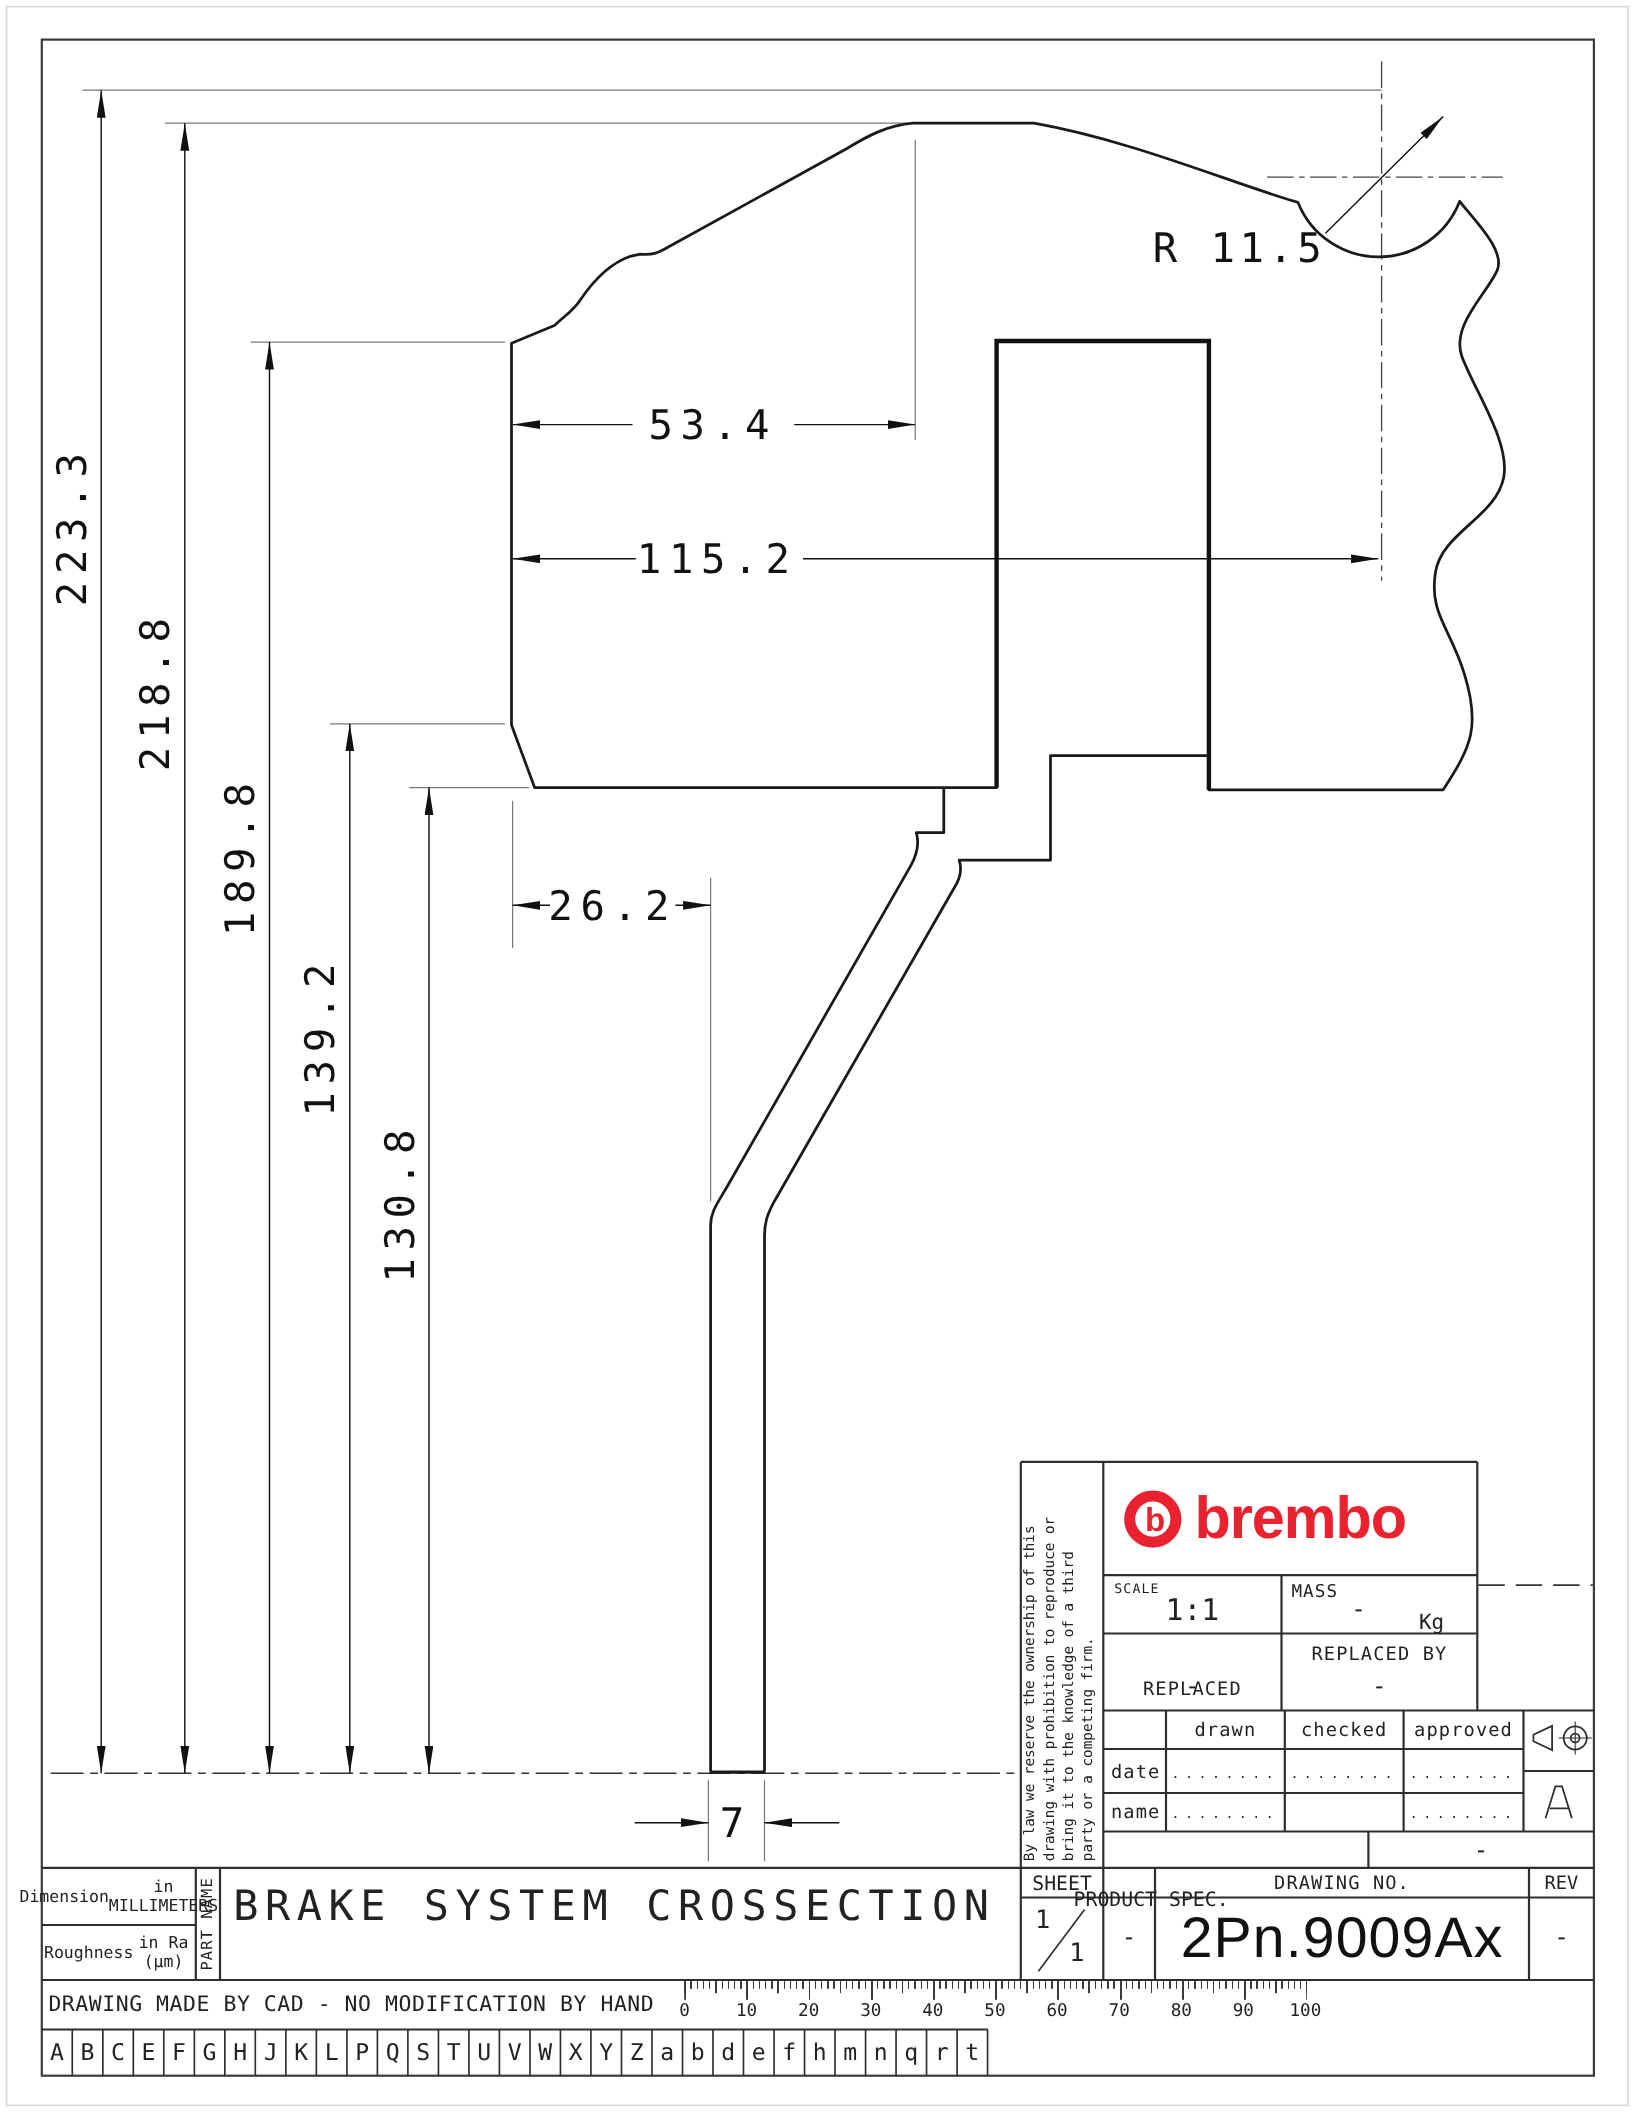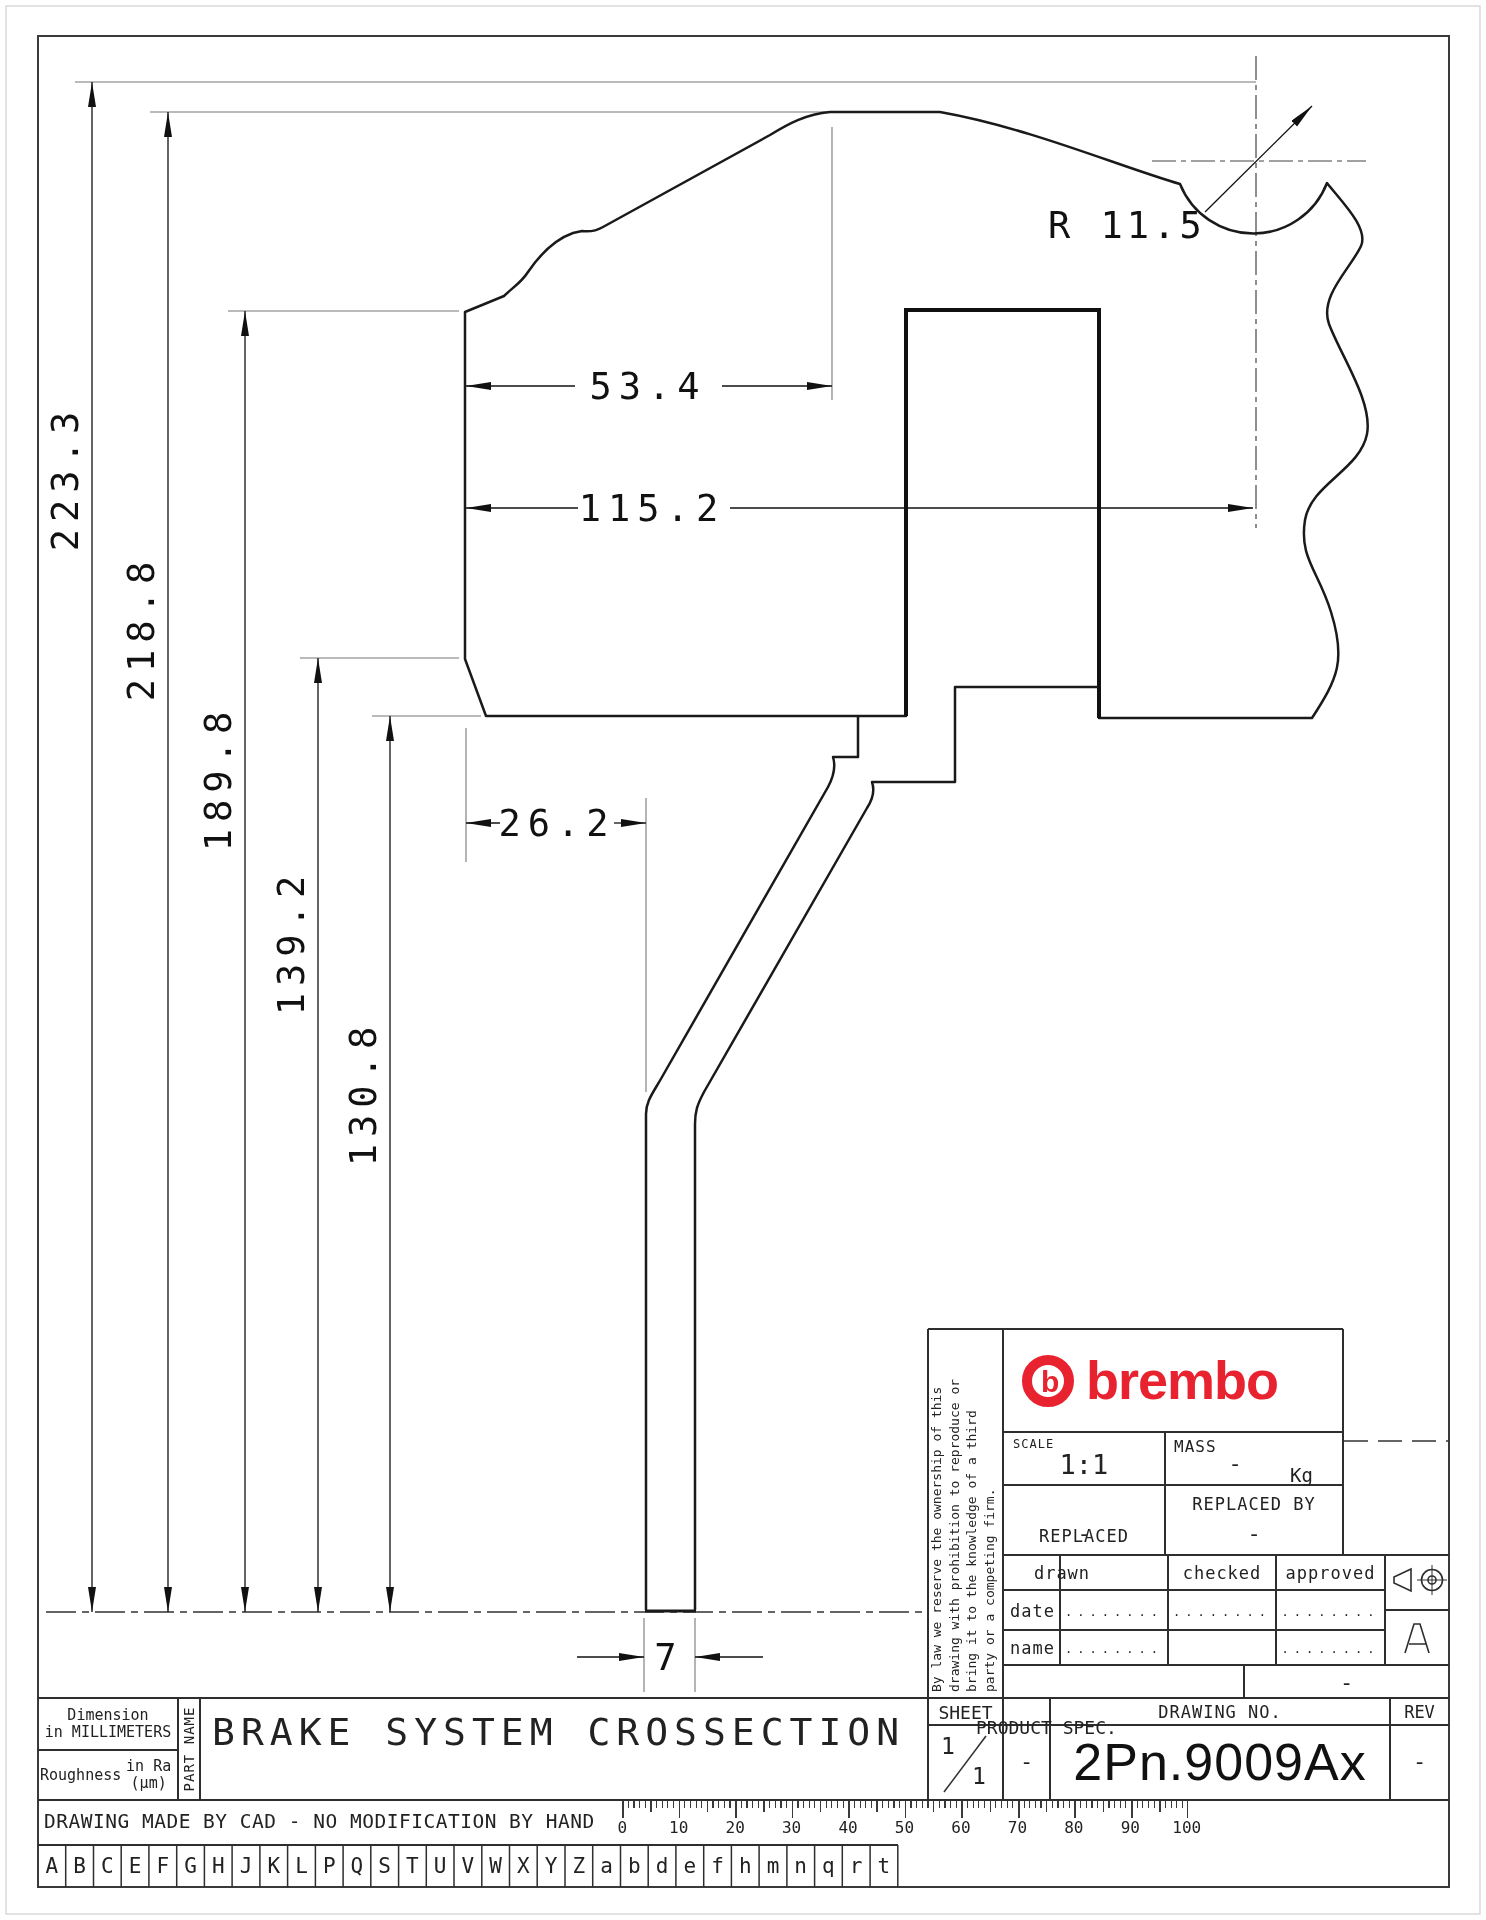--- a/index.html
+++ b/index.html
@@ -175,21 +175,21 @@
   <div class="abs cad ctr" style="left:1003px;top:1448px;width:162px;height:32px;font-size:27px;">1:1</div>
   <span class="abs cad lbl" style="left:1174px;top:1437px;font-size:16px;">MASS</span>
   <div class="abs cad ctr dash" style="left:1165px;top:1450px;width:140px;height:26px;">-</div>
   <span class="abs cad" style="left:1290px;top:1464px;font-size:19px;">Kg</span>
 
   <div class="abs cad ctr lbl" style="left:1003px;top:1525px;width:162px;height:22px;">REPLACED</div>
   <div class="abs cad ctr lbl" style="left:1165px;top:1493px;width:178px;height:22px;">REPLACED BY</div>
   <div class="abs cad ctr dash" style="left:1003px;top:1520px;width:162px;height:26px;">-</div>
   <div class="abs cad ctr dash" style="left:1165px;top:1520px;width:178px;height:26px;">-</div>
 
-  <div class="abs cad ctr lbl" style="left:1008px;top:1560px;width:108px;height:26px;">drawn</div>
+  <div class="abs cad ctr lbl" style="left:1060px;top:1560px;width:108px;height:26px;">drawn</div>
   <div class="abs cad ctr lbl" style="left:1168px;top:1560px;width:108px;height:26px;">checked</div>
   <div class="abs cad ctr lbl" style="left:1276px;top:1560px;width:109px;height:26px;">approved</div>
   <span class="abs cad lbl" style="left:1010px;top:1601px;">date</span>
   <span class="abs cad lbl" style="left:1010px;top:1638px;">name</span>
   <div class="abs ctr dots" style="left:1060px;top:1601px;width:108px;height:22px;">........</div>
   <div class="abs ctr dots" style="left:1168px;top:1601px;width:108px;height:22px;">........</div>
   <div class="abs ctr dots" style="left:1276px;top:1601px;width:109px;height:22px;">........</div>
   <div class="abs ctr dots" style="left:1060px;top:1638px;width:108px;height:22px;">........</div>
   <div class="abs ctr dots" style="left:1276px;top:1638px;width:109px;height:22px;">........</div>
 
@@ -207,21 +207,21 @@
 
   <div class="abs" style="left:928px;top:1329px;width:75px;height:369px;">
     <div class="legal-wrap cad">
       <div>By law we reserve the ownership of this</div>
       <div>drawing with prohibition to reproduce or</div>
       <div>bring it to the knowledge of a third</div>
       <div>party or a competing firm.</div>
     </div>
   </div>
 
-  <div class="abs cad ctr sm2" style="left:40px;top:1702px;width:136px;height:44px;flex-direction:column;">
+  <div class="abs cad ctr sm2" style="left:40px;top:1702px;width:136px;height:44px;flex-direction:row;">
     <div>Dimension</div>
     <div>in MILLIMETERS</div>
   </div>
   <div class="abs cad ctr sm2" style="left:40px;top:1754px;width:136px;height:42px;">
     <div>Roughness</div>
     <div>in Ra (μm)</div>
   </div>
   <span class="pn cad">PART NAME</span>
   <span class="abs cad title-big" style="left:212px;top:1710px;">BRAKE SYSTEM CROSSECTION</span>
 

